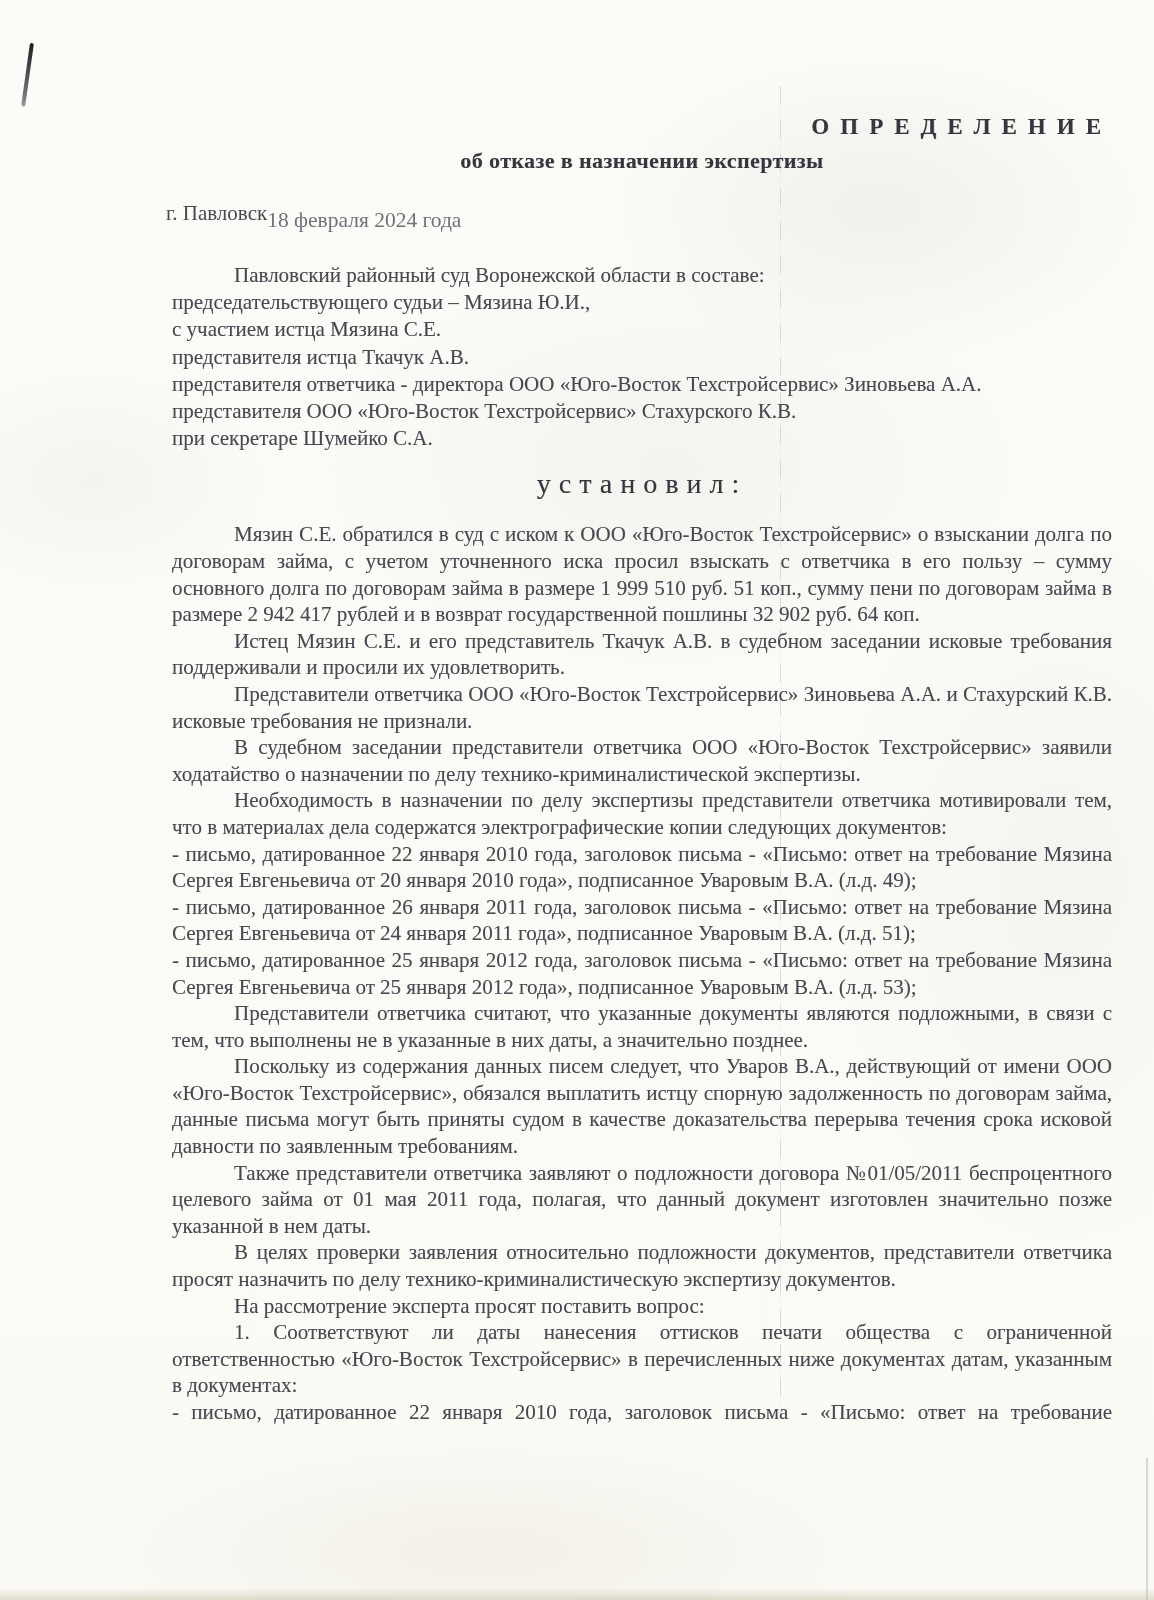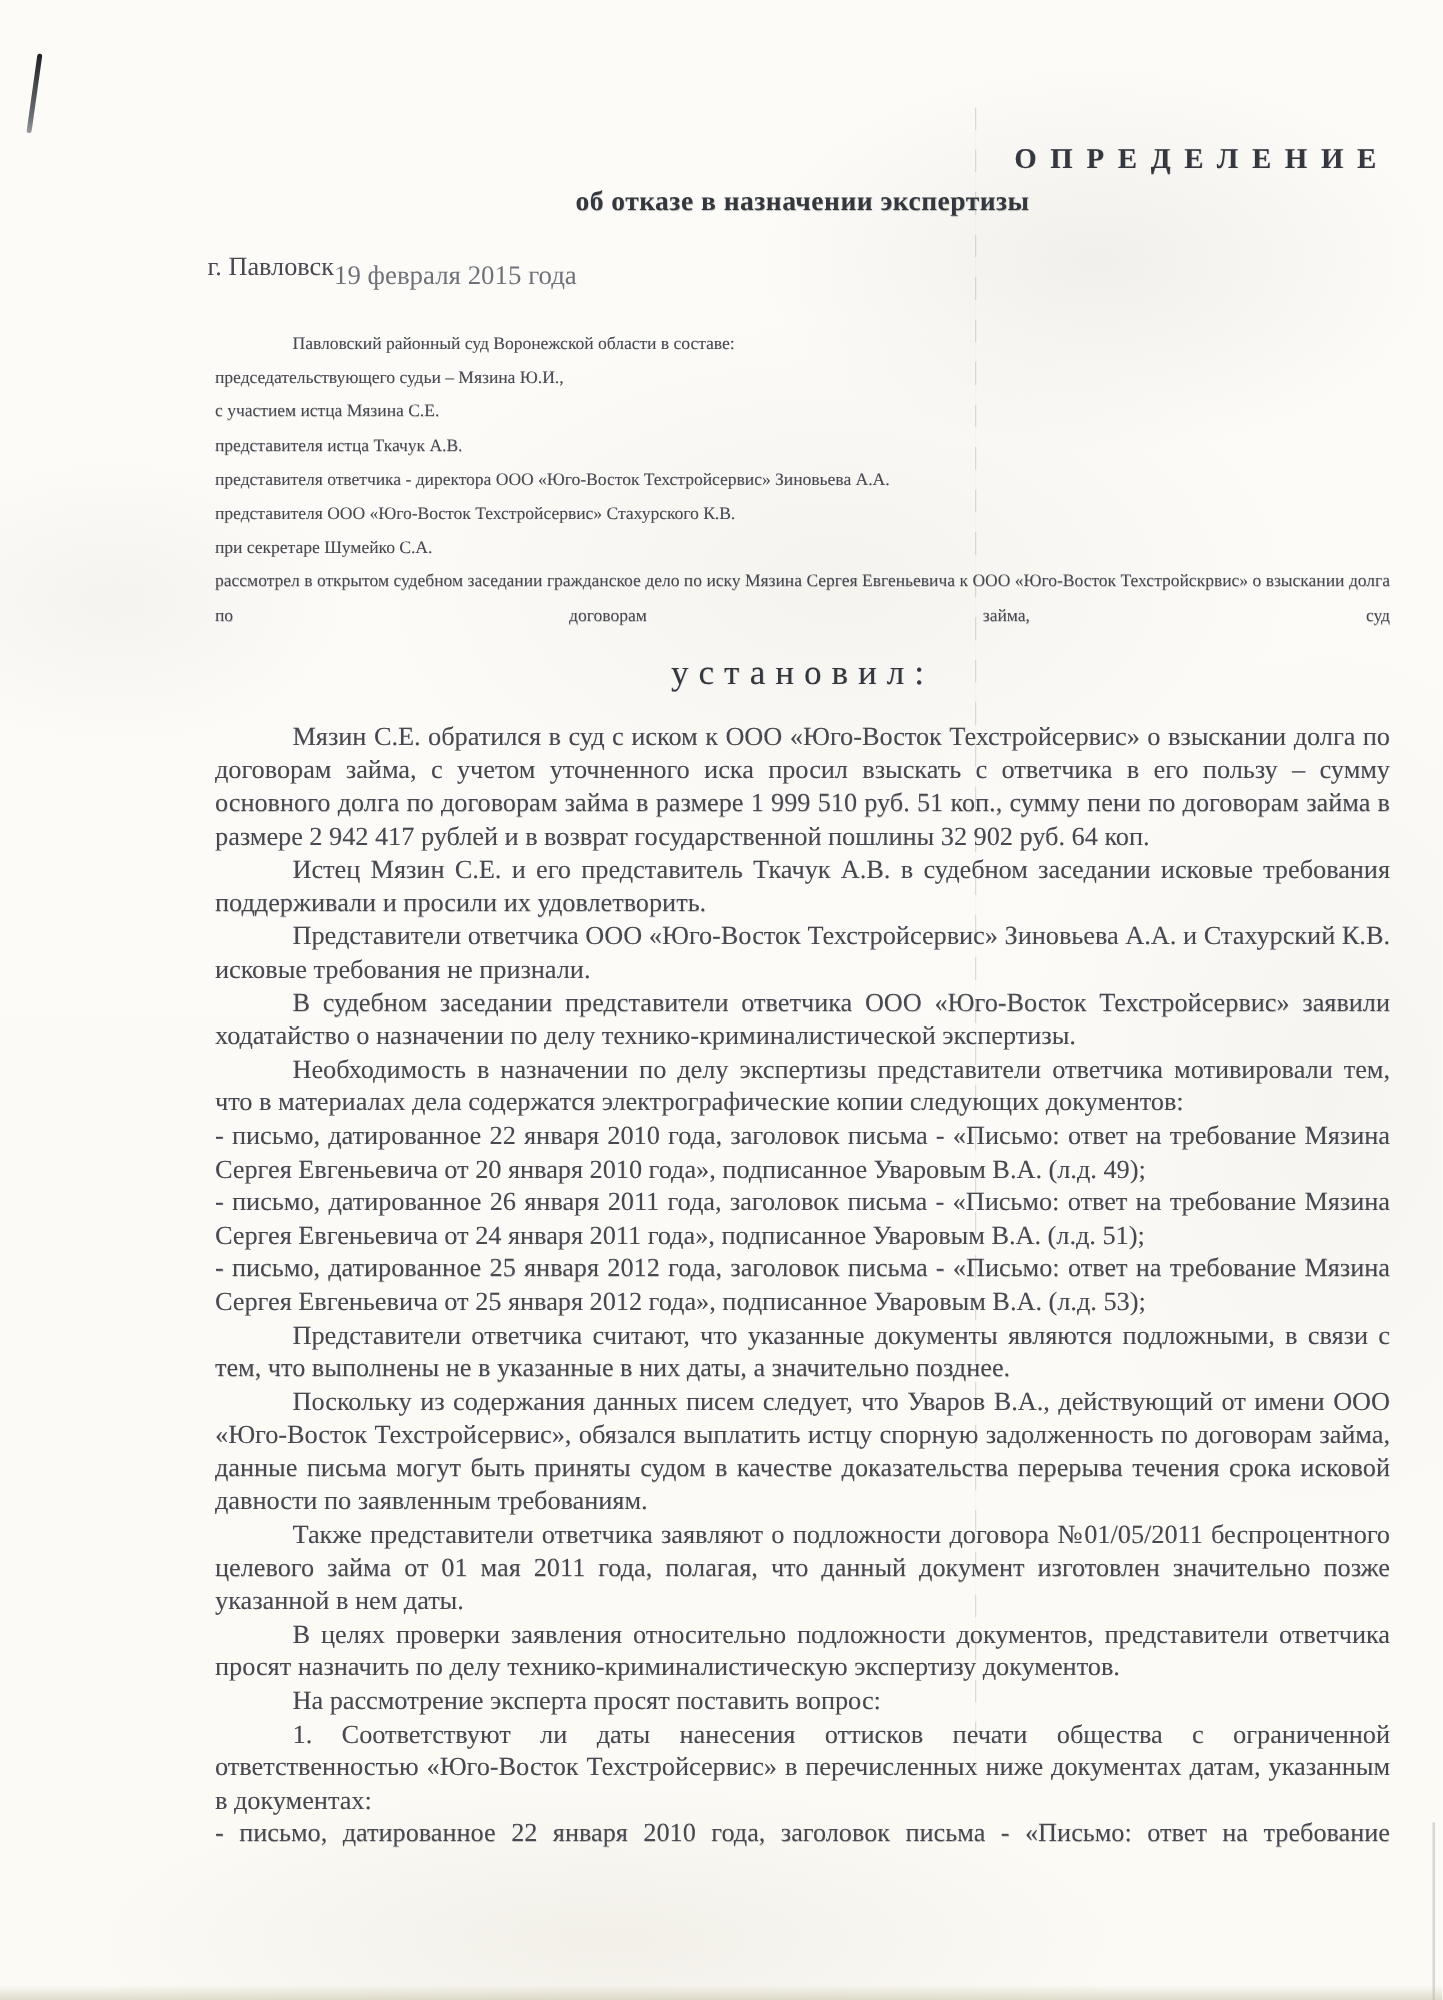--- a/index.html
+++ b/index.html
@@ -45,21 +45,21 @@
     text-align:right; font-weight:bold; font-size:23px; letter-spacing:11px;
     color:#34373e; text-shadow:0.4px 0.4px 0.6px rgba(52,55,62,0.35);
   }
   .subtitle {
     text-align:center; font-weight:bold; font-size:22px; margin-top:8px;
     color:#34373e; letter-spacing:0.4px; text-shadow:0.4px 0.4px 0.6px rgba(52,55,62,0.3);
   }
   .meta-row { display:flex; margin-top:27px; font-size:21px; }
   .city { margin-left:-6px; }
   .date { color:#70727a; margin-top:7px; font-size:21.5px; }
-  .intro { margin-top:29px; font-size:14px; line-height:27.2px; }
+  .intro { margin-top:29px; font-size:21px; line-height:27.2px; }
   .body-text { margin-top:21px; font-size:21px; line-height:26.6px; }
   .intro p, .body-text p { text-shadow:0.3px 0.3px 0.5px rgba(70,72,80,0.28); }
   .ind { text-indent:62px; }
   .just { text-align:justify; }
   .stretch { text-align:justify; text-align-last:justify; }
   .heading {
     text-align:center; font-weight:normal; font-size:28px; letter-spacing:8px;
     color:#34373e; margin-top:16px; text-shadow:0.4px 0.4px 0.6px rgba(52,55,62,0.35);
   }
 </style>
@@ -71,32 +71,31 @@
   <div class="fold-line"></div>
   <div class="right-edge"></div>
   <div class="bottom-strip"></div>
 
   <div class="content">
     <div class="title">ОПРЕДЕЛЕНИЕ</div>
     <div class="subtitle">об отказе в назначении экспертизы</div>
 
     <div class="meta-row">
       <span class="city">г. Павловск</span>
-      <span class="date">19 февраля 2015 года</span>
+      <span class="date">18 февраля 2024 года</span>
     </div>
 
     <div class="intro">
       <p class="ind">Павловский районный суд Воронежской области в составе:</p>
       <p>председательствующего судьи – Мязина Ю.И.,</p>
       <p>с участием истца Мязина С.Е.</p>
       <p>представителя истца Ткачук А.В.</p>
       <p>представителя ответчика - директора ООО «Юго-Восток Техстройсервис» Зиновьева А.А.</p>
       <p>представителя ООО «Юго-Восток Техстройсервис» Стахурского К.В.</p>
       <p>при секретаре Шумейко С.А.</p>
-      <p class="stretch">рассмотрел в открытом судебном заседании гражданское дело по иску Мязина Сергея Евгеньевича к ООО «Юго-Восток Техстройскрвис» о взыскании долга по договорам займа, суд</p>
     </div>
 
     <div class="heading">установил:</div>
 
     <div class="body-text">
       <p class="ind just">Мязин С.Е. обратился в суд с иском к ООО «Юго-Восток Техстройсервис» о взыскании долга по договорам займа, с учетом уточненного иска просил взыскать с ответчика в его пользу – сумму основного долга по договорам займа в размере 1 999 510 руб. 51 коп., сумму пени по договорам займа в размере 2 942 417 рублей и в возврат государственной пошлины 32 902 руб. 64 коп.</p>
       <p class="ind just">Истец Мязин С.Е. и его представитель Ткачук А.В. в судебном заседании исковые требования поддерживали и просили их удовлетворить.</p>
       <p class="ind just">Представители ответчика ООО «Юго-Восток Техстройсервис» Зиновьева А.А. и Стахурский К.В. исковые требования не признали.</p>
       <p class="ind just">В судебном заседании представители ответчика ООО «Юго-Восток Техстройсервис» заявили ходатайство о назначении по делу технико-криминалистической экспертизы.</p>
       <p class="ind just">Необходимость в назначении по делу экспертизы представители ответчика мотивировали тем, что в материалах дела содержатся электрографические копии следующих документов:</p>

